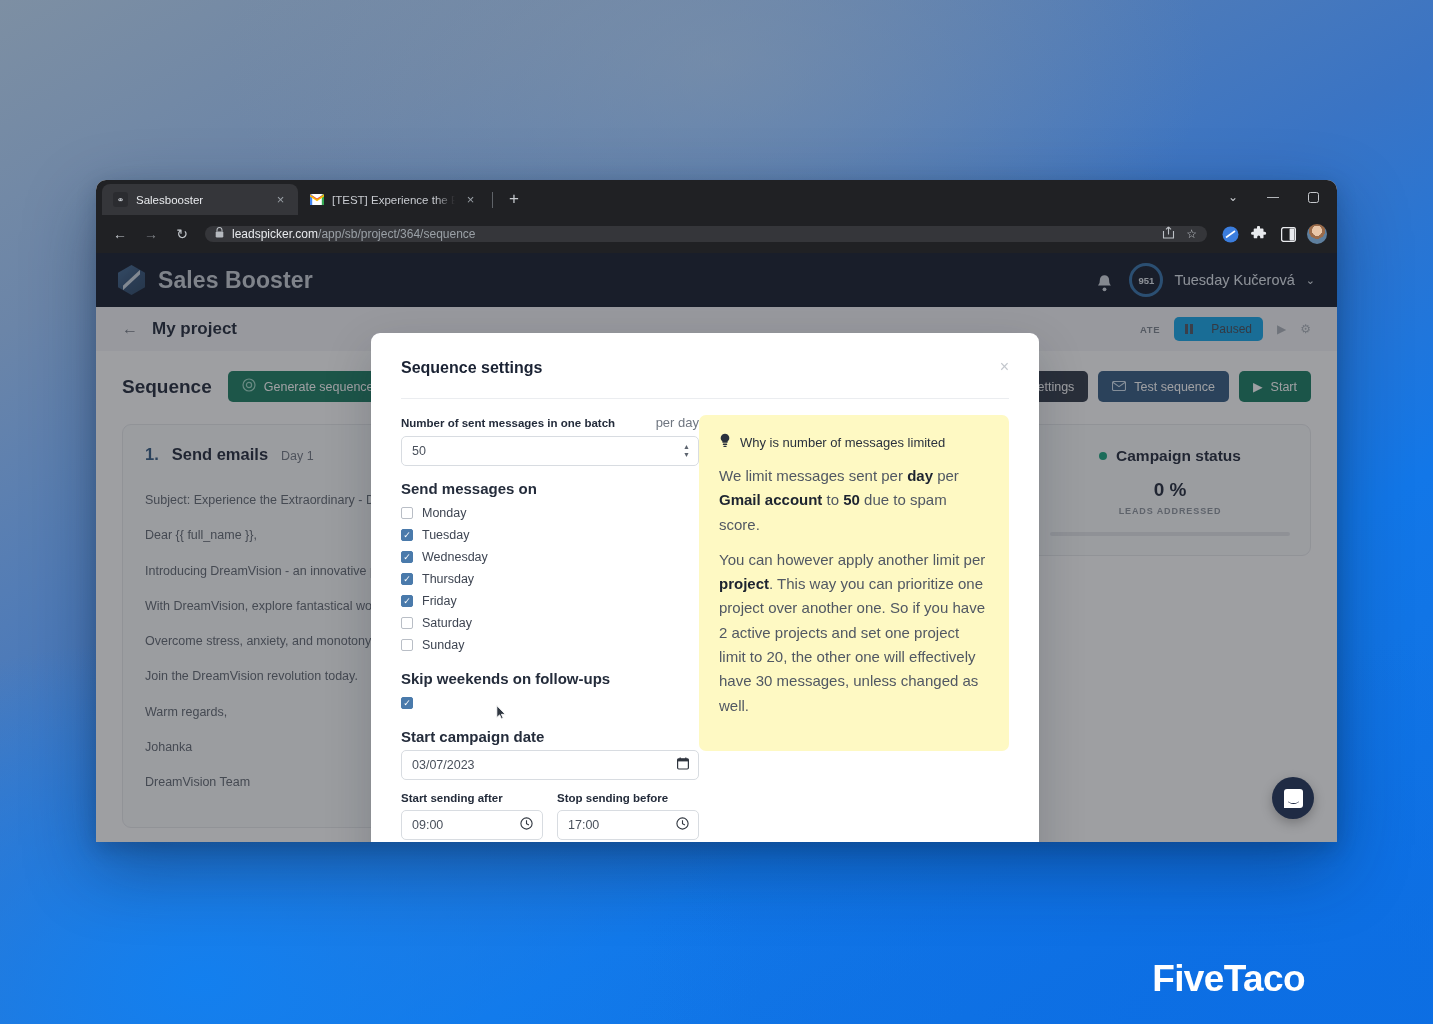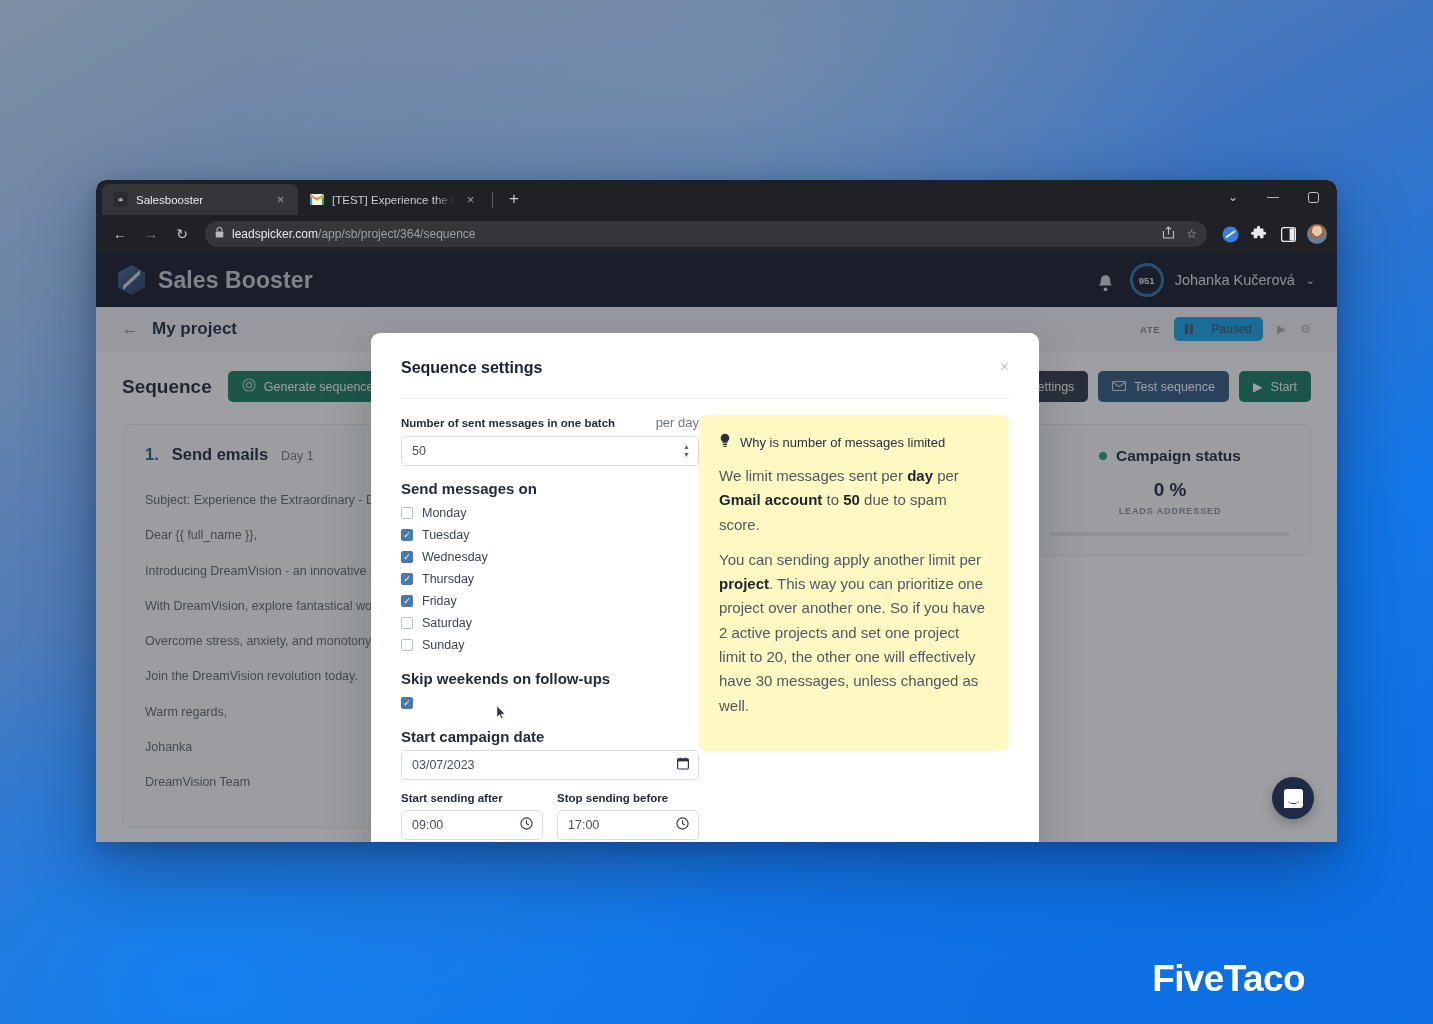--- a/index.html
+++ b/index.html
@@ -80,21 +80,21 @@
   .omnibar {
     height: 38px; background: #202124; display: flex; align-items: center;
     padding: 0 10px; gap: 3px; flex: none;
   }
   .nav-btn {
     width: 28px; height: 28px; border-radius: 50%; color: #c2c6cb;
     display: flex; align-items: center; justify-content: center; font-size: 14px;
   }
   .nav-btn.dim { color: #7e8287; }
   .urlbox {
-    flex: 1 1 auto; height: 26px; background: #35363a; border-radius: 13px;
+    flex: 1 1 auto; height: 16px; background: #35363a; border-radius: 13px;
     display: flex; align-items: center; padding: 0 10px; gap: 8px;
     margin: 0 6px; font-size: 12px; color: #9aa0a6;
   }
   .url-host { color: #e8eaed; }
   .url-icons { margin-left: auto; display: flex; align-items: center; gap: 11px; color: #bdc1c6; font-size: 12px; }
   .ext-icons { display: flex; align-items: center; gap: 9px; padding-left: 4px; }
   .ext-icons span { width: 20px; height: 20px; display: flex; align-items: center; justify-content: center; }
   .avatar-img {
     width: 20px; height: 20px; border-radius: 50%;
     background: radial-gradient(circle at 50% 34%, #e8c6a8 0 30%, #9a6b4a 31% 48%, #5e7f9e 49% 100%);
@@ -367,21 +367,21 @@
       </div>
       <div class="hdr-right">
         <span class="bell">
           <svg width="17" height="18" viewBox="0 0 17 18">
               <path d="M8.5 1.2a4.6 4.6 0 014.6 4.6c0 4 1.3 5 1.9 5.7H2a8 8 0 001.9-5.7A4.6 4.6 0 018.5 1.2z" fill="#cfd5dd"></path>
               <circle cx="8.5" cy="15.3" r="1.9" fill="#cfd5dd"></circle>
             </svg>
         </span>
         <div class="user-chip">
           <span class="credit-ring">951</span>
-          <span class="user-name">Johanka Kučerová</span>
+          <span class="user-name">Tuesday Kučerová</span>
           <span class="caret">⌄</span>
         </div>
       </div>
     </div>
 
     <div class="project-bar">
       <span class="back-arrow">←</span>
       <span class="project-title">My project</span>
       <div class="pbar-right">
         <span class="updated-label">ATE</span>
@@ -568,21 +568,21 @@
               <span>
                 <svg width="12" height="15" viewBox="0 0 12 15">
                     <path d="M6 0.7a4.3 4.3 0 012.6 7.7v1.4H3.4V8.4A4.3 4.3 0 016 0.7z" fill="#2a313d"></path>
                     <rect x="3.8" y="10.6" width="4.4" height="1.5" rx="0.6" fill="#2a313d"></rect>
                     <rect x="4.4" y="12.7" width="3.2" height="1.4" rx="0.6" fill="#2a313d"></rect>
                   </svg>
               </span>
               <span>Why is number of messages limited</span>
             </div>
             <p><span>We limit messages sent per </span><b>day</b><span> per </span><b>Gmail account</b><span> to </span><b>50</b><span> due to spam score.</span></p>
-            <p><span>You can sending apply another limit per </span><b>project</b><span>. This way you can prioritize one project over another one. So if you have 2 active projects and set one project limit to 20, the other one will effectively have 30 messages, unless changed as well.</span></p>
+            <p><span>You can however apply another limit per </span><b>project</b><span>. This way you can prioritize one project over another one. So if you have 2 active projects and set one project limit to 20, the other one will effectively have 30 messages, unless changed as well.</span></p>
           </div>
         </div>
       </div>
     </div>
 
     <svg class="cursor-arrow" viewBox="0 0 11 15">
       <path d="M0.8 0.6 L0.8 12.6 L3.6 9.9 L5.4 13.9 L7.2 13.1 L5.4 9.3 L9.3 9.3 Z" fill="#2f3640" stroke="#fff" stroke-width="0.9"></path>
     </svg>
 
     <div class="intercom">

